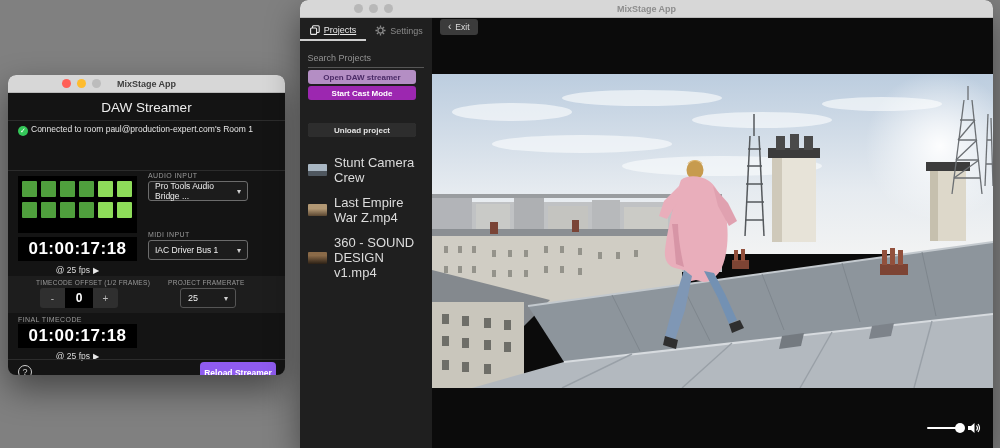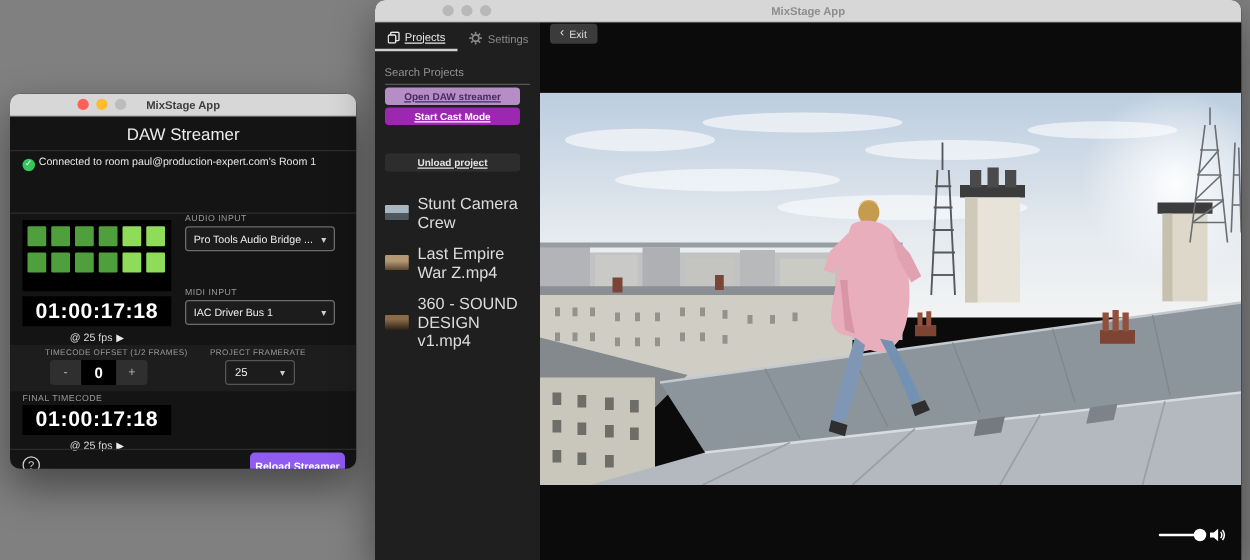--- a/index.html
+++ b/index.html
@@ -21,21 +21,21 @@
   .conn-row { position:absolute; top:30px; left:10px; right:10px; display:flex; }
   .conn-label { width:74px; font-size:8.5px; color:#9a9a9a; letter-spacing:.3px; line-height:1.5; }
   .conn-status { flex:1; font-size:8.5px; color:#e6e6e6; line-height:1.5; }
   .check-badge { display:inline-block; width:10px; height:10px; border-radius:50%; background:#34c759; color:#fff; font-size:7px; line-height:10px; text-align:center; vertical-align:-1px; margin-right:3px; }
 
   .meter-panel { position:absolute; left:10px; top:83px; width:119px; height:57px; background:#000; padding:5px 4px; display:flex; flex-direction:column; gap:5px; }
   .meter-row { display:flex; gap:4px; }
   .mblock { width:15px; height:16px; border-radius:1px; }
 
   .field-label { position:absolute; font-size:7px; color:#9a9a9a; letter-spacing:.4px; }
-  .dropdown { position:absolute; width:120px; height:20px; background:#1c1c1c; border:1px solid #6c6c6c; border-radius:3px; display:flex; align-items:center; padding:0 6px; font-size:8.5px; color:#efefef; cursor:pointer; }
+  .dropdown { position:absolute; width:100px; height:20px; background:#1c1c1c; border:1px solid #6c6c6c; border-radius:3px; display:flex; align-items:center; padding:0 6px; font-size:8.5px; color:#efefef; cursor:pointer; }
   .dropdown .caret { margin-left:auto; font-size:8px; color:#cfcfcf; }
 
   .tc-panel { position:absolute; left:10px; width:119px; height:24px; background:#000; display:flex; align-items:center; justify-content:center; font-size:17px; font-weight:bold; letter-spacing:.5px; color:#fff; }
   .fps-line { position:absolute; left:10px; width:119px; text-align:center; font-size:8.5px; color:#dcdcdc; }
   .fps-line .play { font-size:8px; margin-left:3px; color:#eaeaea; cursor:pointer; }
 
   .offset-band { position:absolute; left:0; right:0; top:183px; height:37px; background:#1d1d1d; }
   .offset-label { position:absolute; left:28px; top:3px; font-size:6.5px; color:#9a9a9a; letter-spacing:.3px; }
   .stepper { position:absolute; left:32px; top:12px; display:flex; height:20px; }
   .step-btn { width:25px; background:#2f2f2f; color:#b8b8b8; font-size:10px; display:flex; align-items:center; justify-content:center; cursor:pointer; }
@@ -56,21 +56,21 @@
   #right-win .content { display:flex; height:430px; }
   .sidebar { width:132px; background:#1f1f1f; position:relative; flex-shrink:0; }
   .tabs { position:absolute; top:2px; left:0; right:0; height:21px; display:flex; }
   .tab { flex:1; display:flex; align-items:center; justify-content:center; gap:4px; font-size:9px; cursor:pointer; }
   .tab.active { color:#e9e9e9; border-bottom:2px solid #cfcfcf;text-decoration:underline; }
   .tab.inactive { color:#8a8a8a; }
   .search-row { position:absolute; top:30px; left:8px; right:8px; height:20px; border-bottom:1px solid #565656; display:flex; align-items:center;justify-content:center; }
   .search-input { flex:1; background:transparent; border:none; outline:none; color:#cfcfcf; font-size:9px; font-family:"Liberation Sans",sans-serif; }
   .search-input::placeholder { color:#939393; }
 
-  .sb-btn { position:absolute; left:8px; right:16px; height:14px; border:none; border-radius:3px; font-size:8px; font-weight:bold; cursor:pointer; font-family:"Liberation Sans",sans-serif; display:flex; align-items:center; justify-content:center; gap:3px;text-decoration:underline; }
+  .sb-btn { position:absolute; left:8px; right:16px; height:14px; border:none; border-radius:3px; font-size:8px; font-weight:bold; cursor:pointer; font-family:"Liberation Sans",sans-serif; display:flex; align-items:center; justify-content:center; gap:3px; }
   .btn-open { top:52px; background:#b48ec4; color:#4a2a66; }
   .btn-cast { top:68px; background:#9c27b0; color:#fff; }
   .btn-add { top:89px; background:#404040; color:#e3e3e3;margin-top:16px; }
   .btn-unload { top:105px; background:#2d2d2d; color:#e3e3e3; }
 
   .proj-list { position:absolute; top:132px; left:0; right:0; }
   .proj-item { display:flex; align-items:center; gap:7px; padding:5px 8px; cursor:pointer; }
   .thumb { width:19px; height:12px; border-radius:1px; flex-shrink:0; }
   .thumb-1 { background:linear-gradient(#a8b6c2 55%, #4f575f 55%); }
   .thumb-2 { background:linear-gradient(#b29874 40%, #5a4630 100%); }

